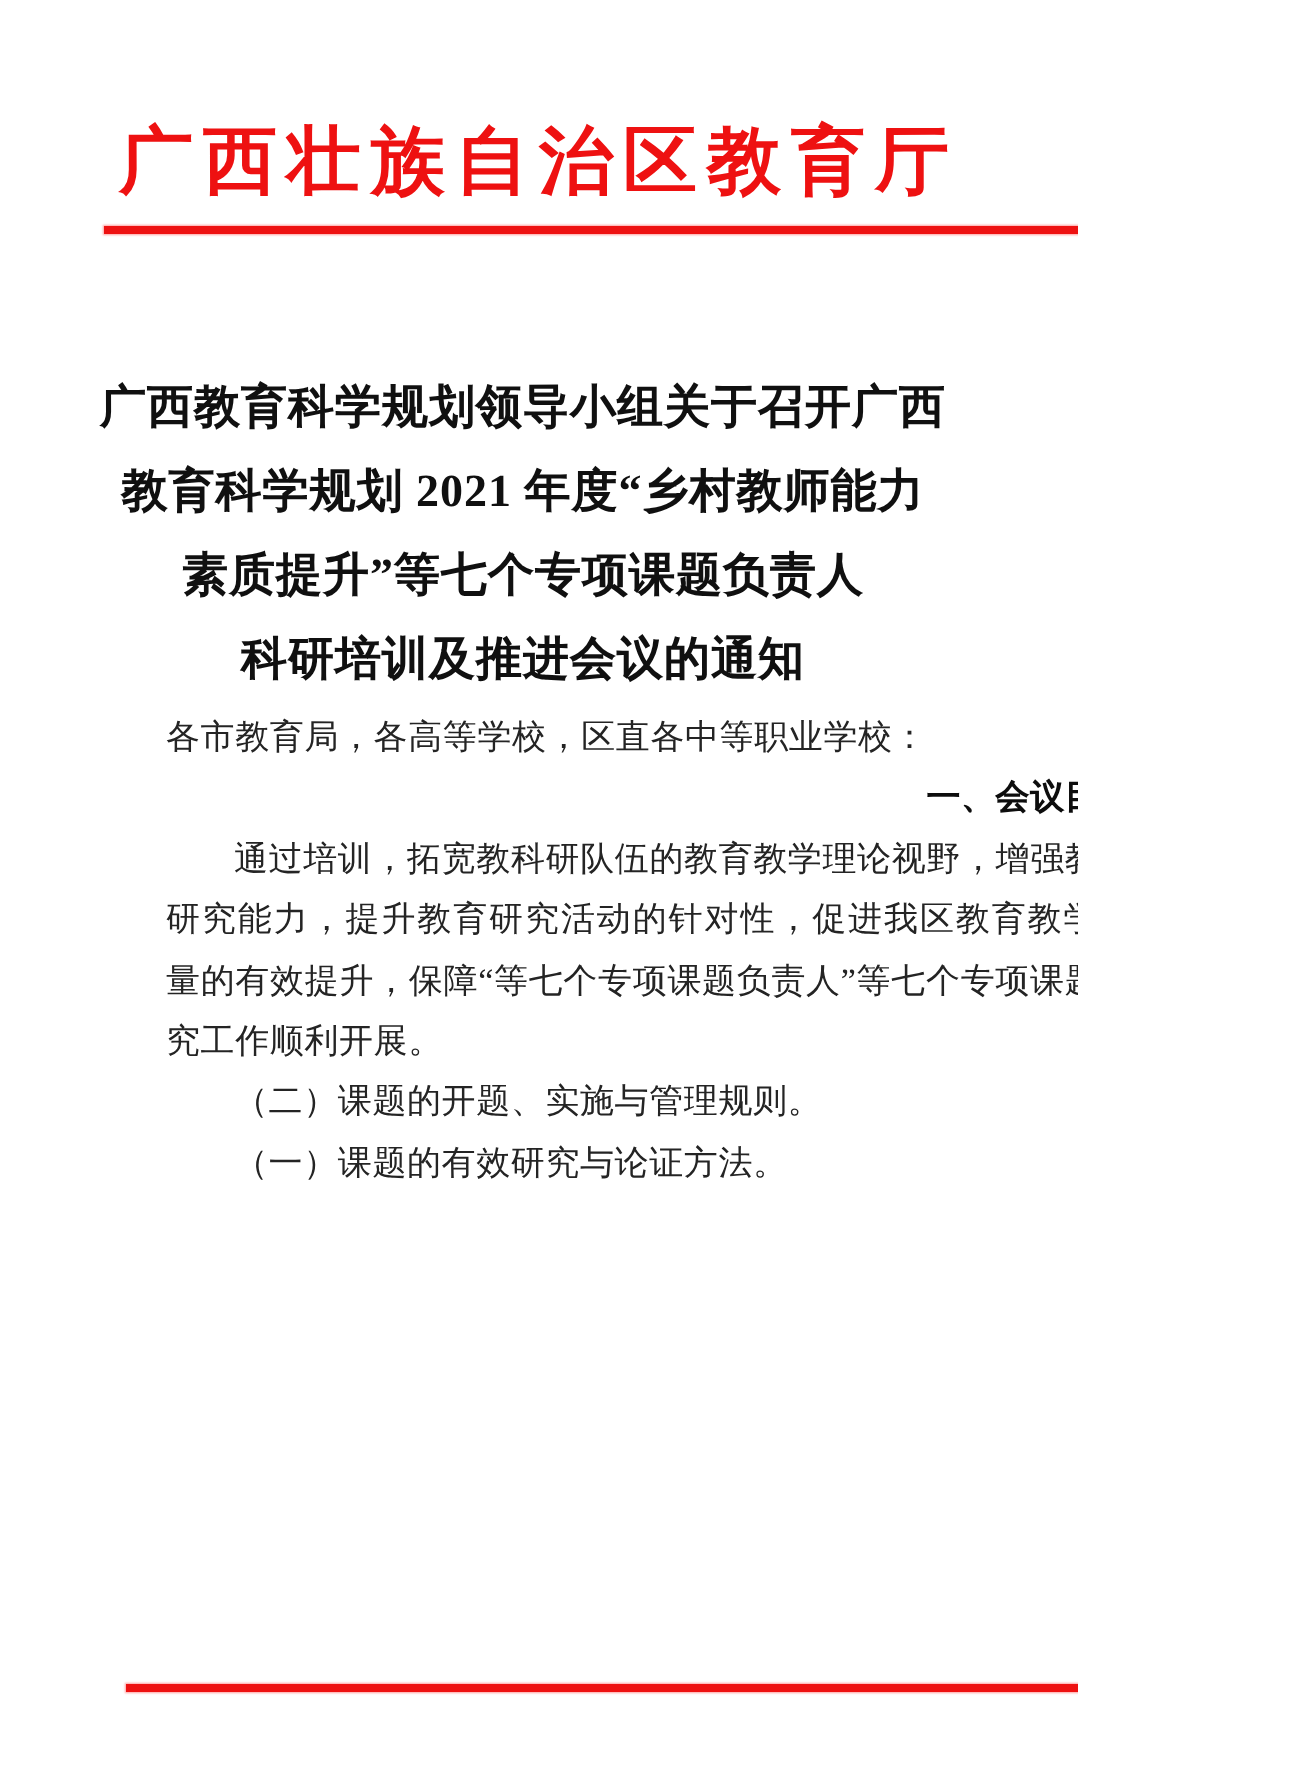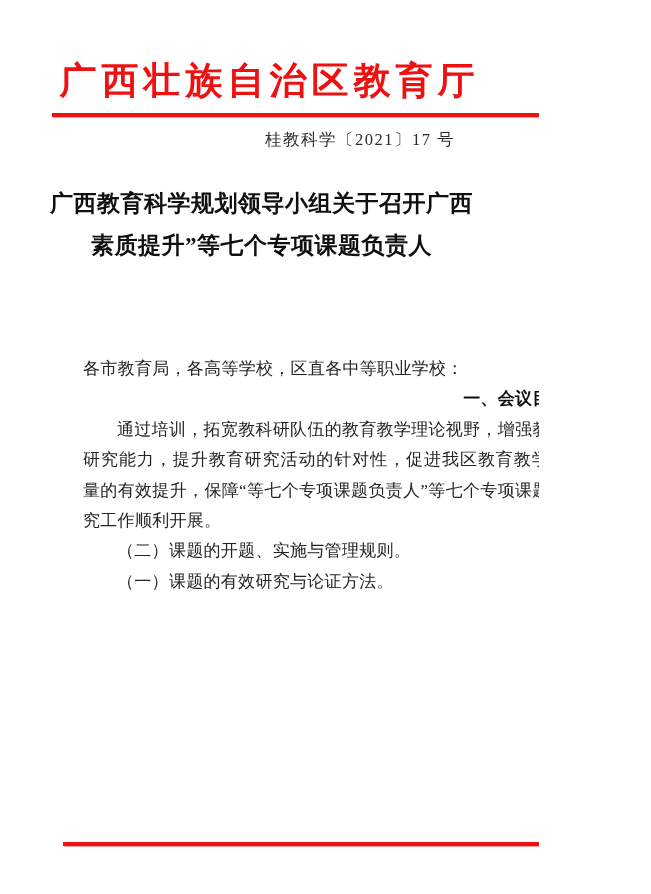--- a/index.html
+++ b/index.html
@@ -65,25 +65,26 @@
 </style>
 </head>
 <body>
 
 <div class="page">
 
   <div class="agency">广西壮族自治区教育厅</div>
 
   <div class="rule rule-top"></div>
 
-  <div class="doc-number">桂教科学〔2021〕17 号</div>
 
   <div class="title">
     <div>广西教育科学规划领导小组关于召开广西</div>
+    <div>教育科学规划 2021 年度“乡村教师能力</div>
     <div>素质提升”等七个专项课题负责人</div>
+    <div>科研培训及推进会议的通知</div>
   </div>
 
   <div class="body">
     <p>各市教育局，各高等学校，区直各中等职业学校：</p>
     <p class="heading">一、会议目标</p>
     <p class="indent">通过培训，拓宽教科研队伍的教育教学理论视野，增强教育研究能力，提升教育研究活动的针对性，促进我区教育教学质量的有效提升，保障“等七个专项课题负责人”等七个专项课题研究工作顺利开展。</p>
     <p class="list-item">（二）课题的开题、实施与管理规则。</p>
     <p class="list-item">（一）课题的有效研究与论证方法。</p>
   </div>
 

